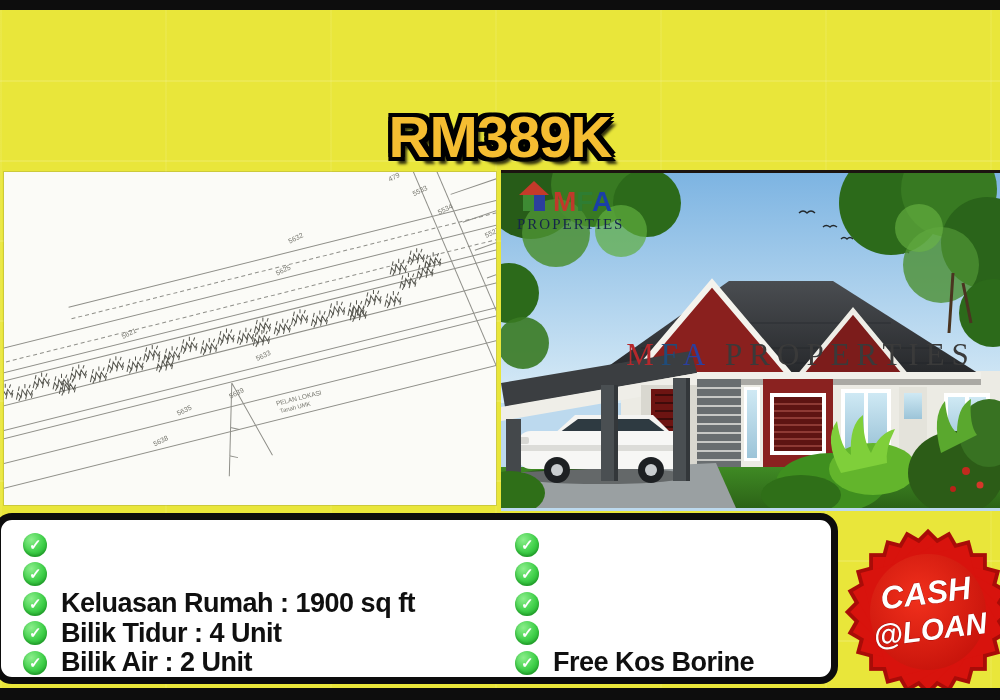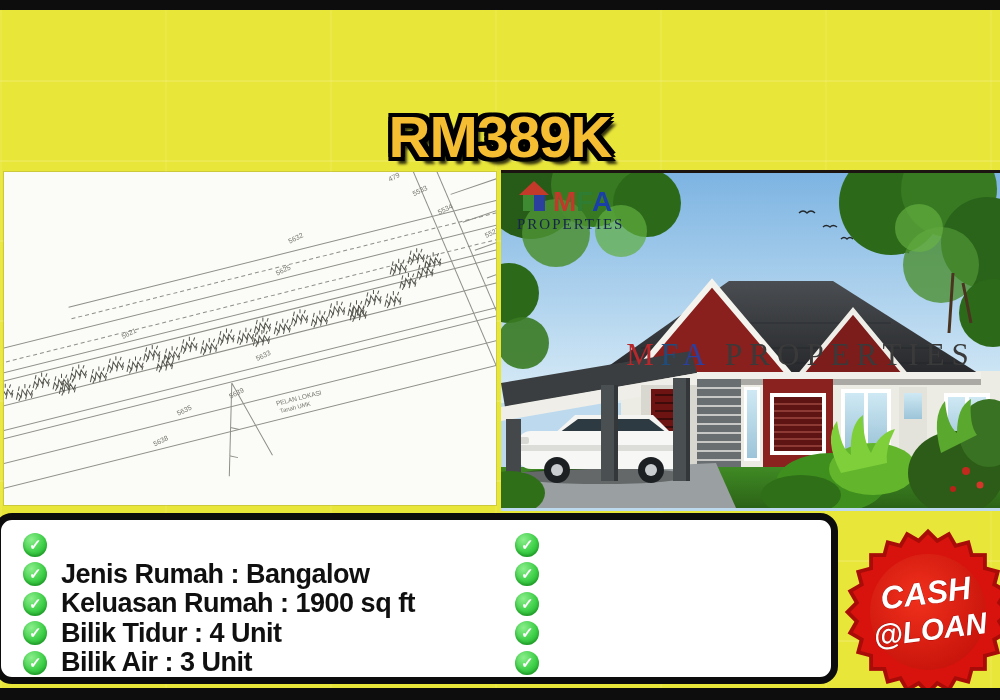--- a/index.html
+++ b/index.html
@@ -294,50 +294,50 @@
     </svg>
   </div>
 
   <div class="info-panel">
     <ul class="col-left">
       <li>
           <span class="chk">✓</span>
         </li>
       <li>
           <span class="chk">✓</span>
-          <span>Jenis Rumah : Bangalow</span>
         </li>
       <li>
           <span class="chk">✓</span>
           <span>Keluasan Rumah : 1900 sq ft</span>
         </li>
       <li>
           <span class="chk">✓</span>
           <span>Bilik Tidur : 4 Unit</span>
         </li>
       <li>
           <span class="chk">✓</span>
-          <span>Bilik Air : 3 Unit</span>
+          <span>Bilik Air : 2 Unit</span>
         </li>
     </ul>
     <ul class="col-right">
       <li>
           <span class="chk">✓</span>
         </li>
       <li>
           <span class="chk">✓</span>
         </li>
       <li>
           <span class="chk">✓</span>
         </li>
       <li>
           <span class="chk">✓</span>
         </li>
       <li>
           <span class="chk">✓</span>
+          <span>Free Kos Borine</span>
         </li>
     </ul>
   </div>
 
   <svg class="badge" viewBox="0 0 172 176">
     <g transform="translate(86,88)">
       <g fill="#a80c08" transform="scale(1.07)">
         <rect x="-55" y="-55" width="110" height="110"></rect>
         <rect x="-55" y="-55" width="110" height="110" transform="rotate(15)"></rect>
         <rect x="-55" y="-55" width="110" height="110" transform="rotate(30)"></rect>

